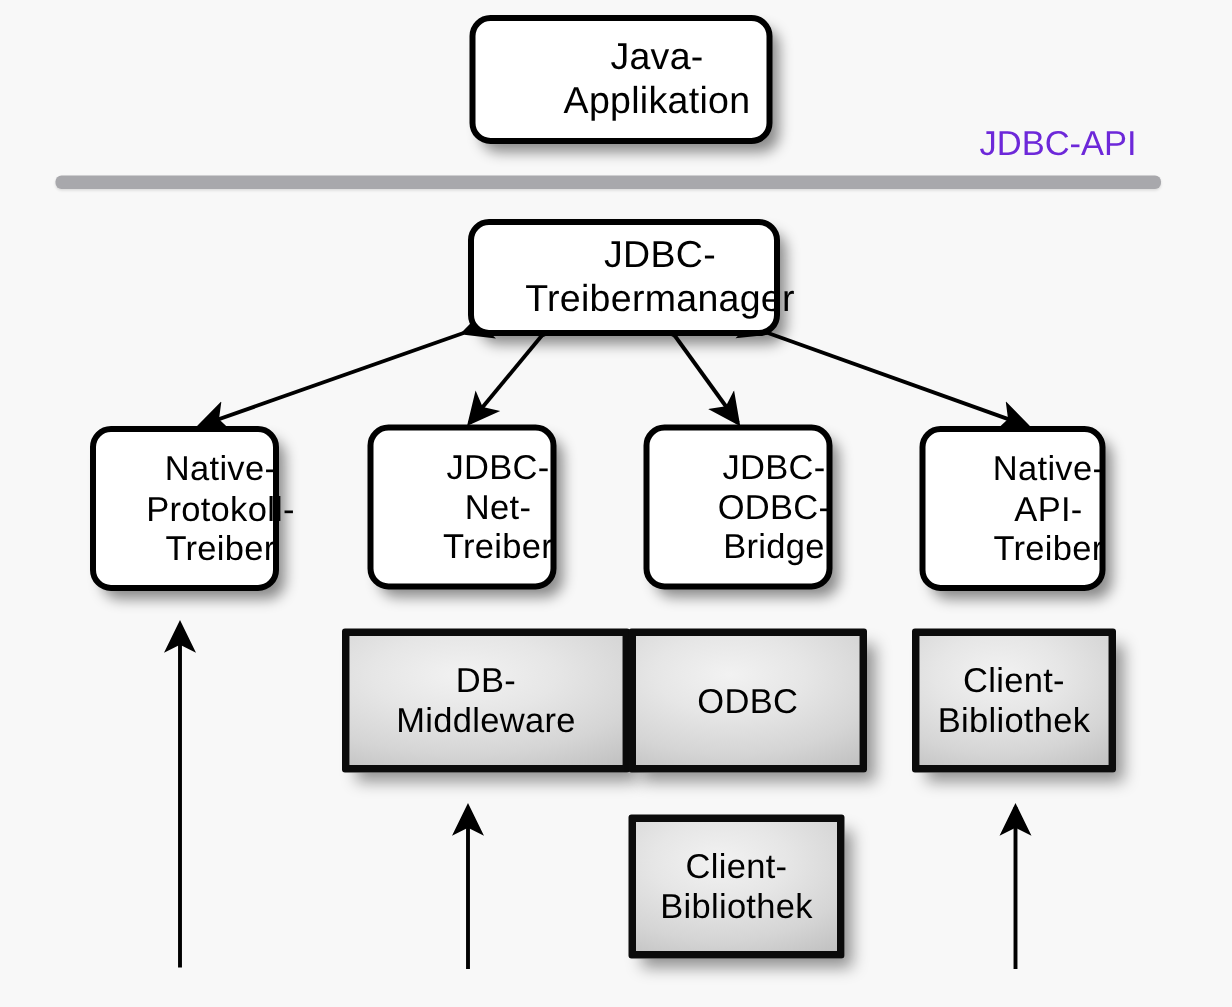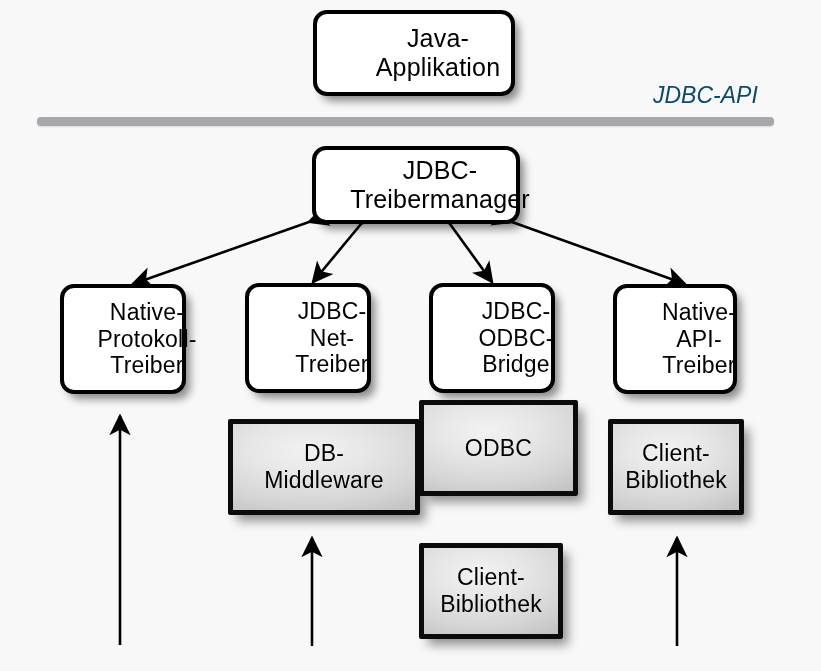--- a/index.html
+++ b/index.html
@@ -83,24 +83,23 @@
   
   .api-bar {
     position: absolute;
     background: #a8a8ac;
     border-radius: 4px;
     z-index: 2;
     box-shadow: 0 1px 2px rgba(0,0,0,0.12);
   }
   .api-caption {
     position: absolute;
-    color: #0c4a6e;
+    color: #6d28d9;
     white-space: nowrap;
     z-index: 4;
-    font-style: italic;
   }
 </style>
 </head>
 <body>
 
 <div id="diagram">
 
   <svg id="svg-layer" viewBox="0 0 821 671" xmlns="http://www.w3.org/2000/svg">
     <defs>
       <marker id="ah" markerWidth="9" markerHeight="9" refX="7.4" refY="4.5" orient="auto" markerUnits="strokeWidth">
@@ -159,21 +158,21 @@
     <span class="label">Native-
 API-
 Treiber</span>
   </div>
 
   <div class="gbox" style="left:228px; top:419px; width:192px; height:96px; font-size:23px;">
     <span class="label">DB-
 Middleware</span>
   </div>
 
-  <div class="gbox" style="left:419px; top:400px; width:159px; height:96px; font-size:23px;">
+  <div class="gbox" style="left:419px; top:419px; width:159px; height:96px; font-size:23px;">
     <span class="label">ODBC</span>
   </div>
 
   <div class="gbox" style="left:608px; top:419px; width:136px; height:96px; font-size:23px;">
     <span class="label">Client-
 Bibliothek</span>
   </div>
 
   <div class="gbox" style="left:419px; top:543px; width:144px; height:96px; font-size:23px;">
     <span class="label">Client-

